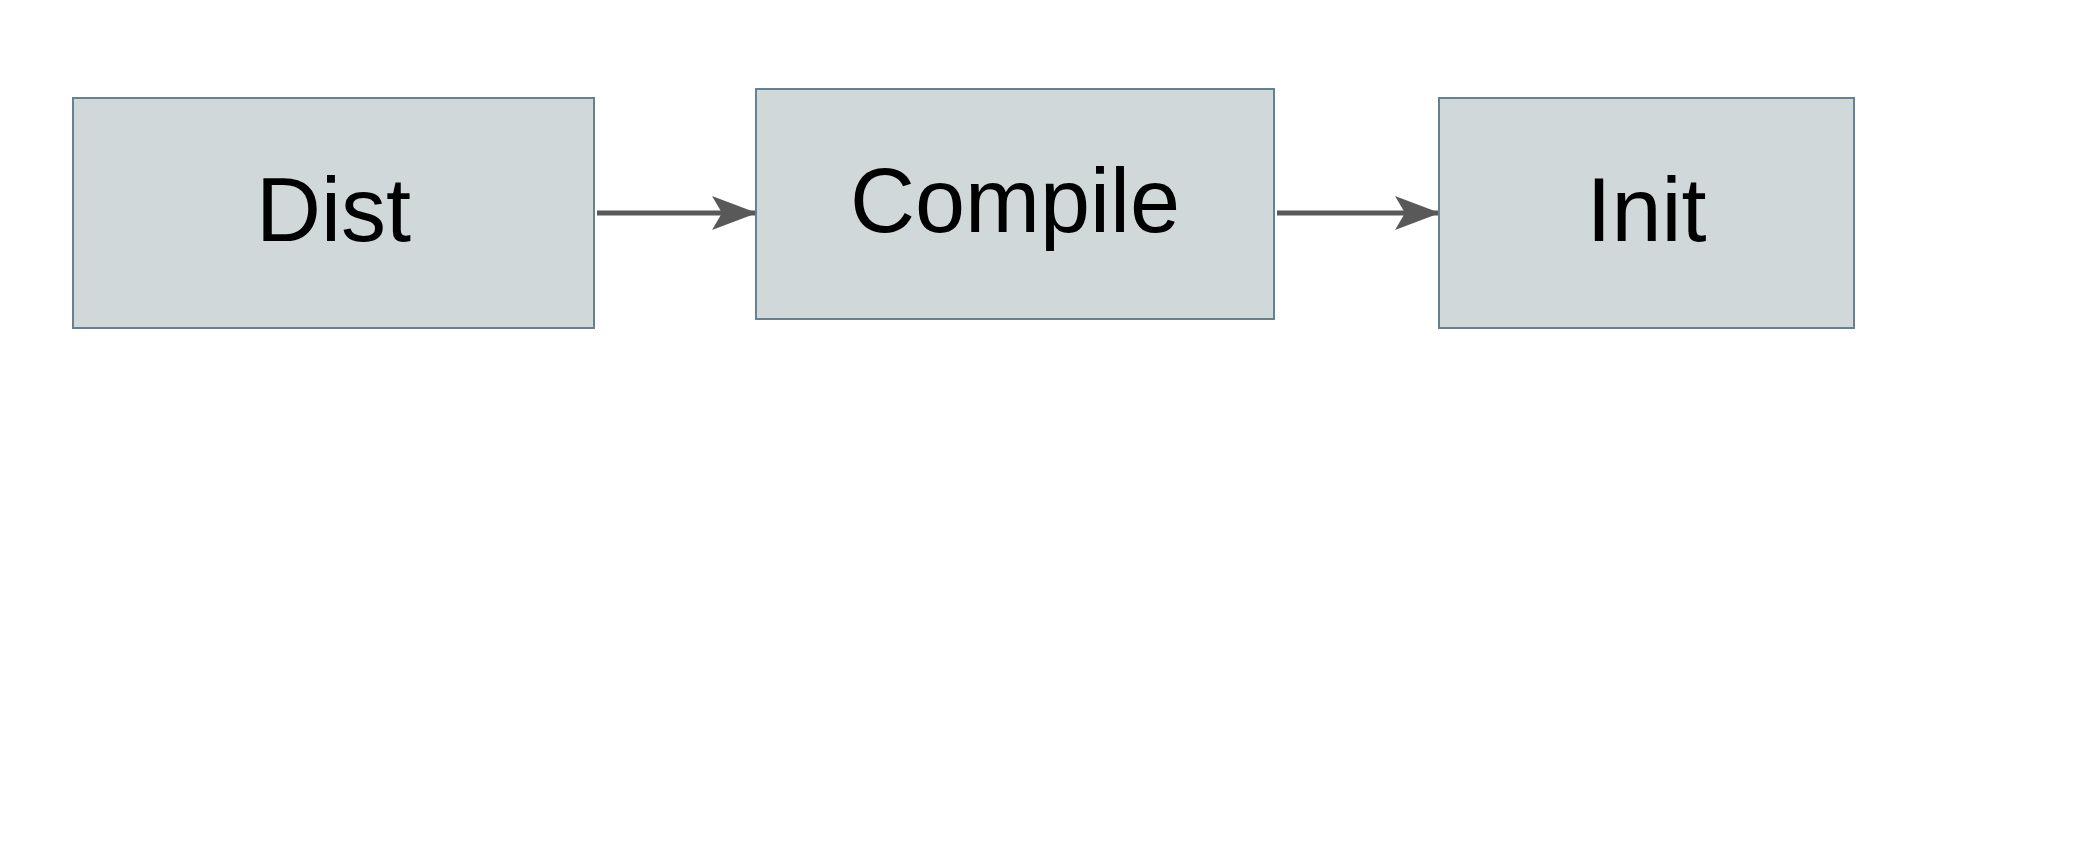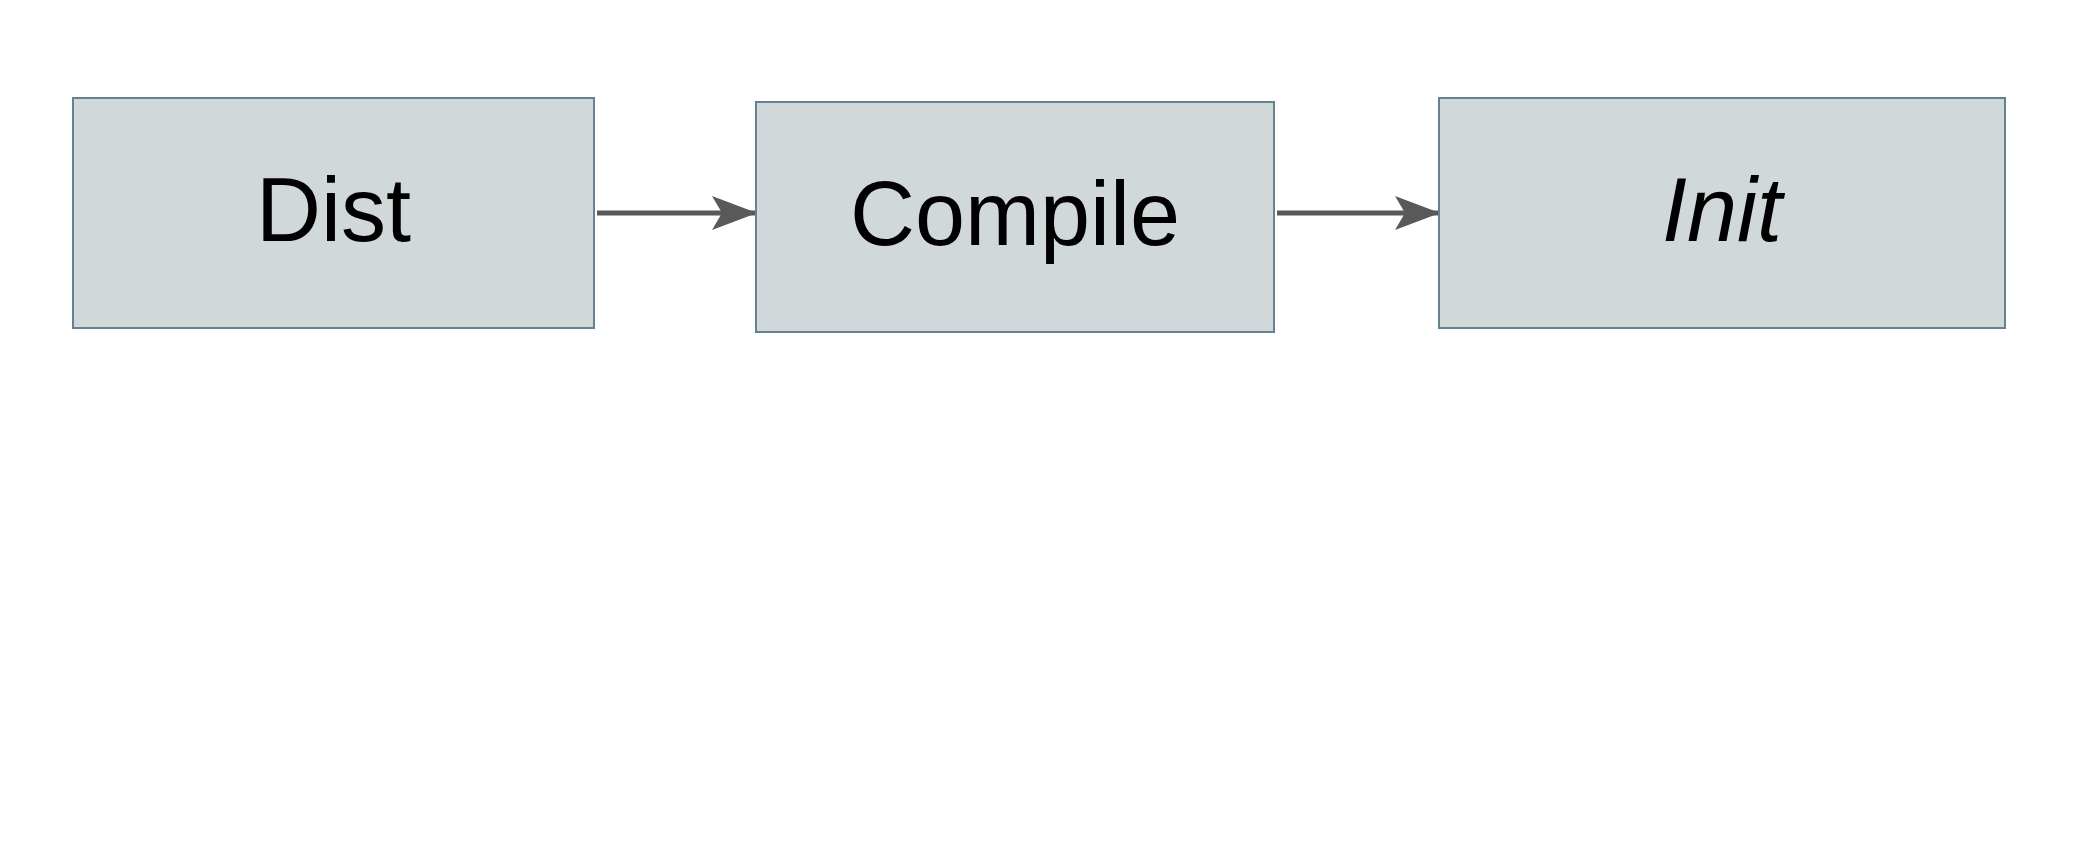--- a/index.html
+++ b/index.html
@@ -31,22 +31,22 @@
     text-align: center;
   }
   .node-label {
     font-size: 90px;
     line-height: 1;
     color: var(--label-text, #000000);
     white-space: nowrap;
     padding-bottom: 6px; 
   }
   #node-dist    { left:   72px; top:  97px; width: 523px; height: 232px; }
-  #node-compile { left:  755px; top:  101px; width: 520px; height: 232px; }
-  #node-init    { left: 1438px; top:  97px; width: 568px; height: 232px; font-style: italic; }
+  #node-compile { left:  755px; top:  88px; width: 520px; height: 232px; }
+  #node-init    { left: 1438px; top:  97px; width: 417px; height: 232px; }
   #node-clean   { left:  754px; top: 512px; width: 523px; height: 232px; }
 
   .arrow-layer {
     position: absolute;
     left: 0; top: 0;
     width: 100%;
     height: 100%;
     pointer-events: none;
   }
   .arrow-line {

